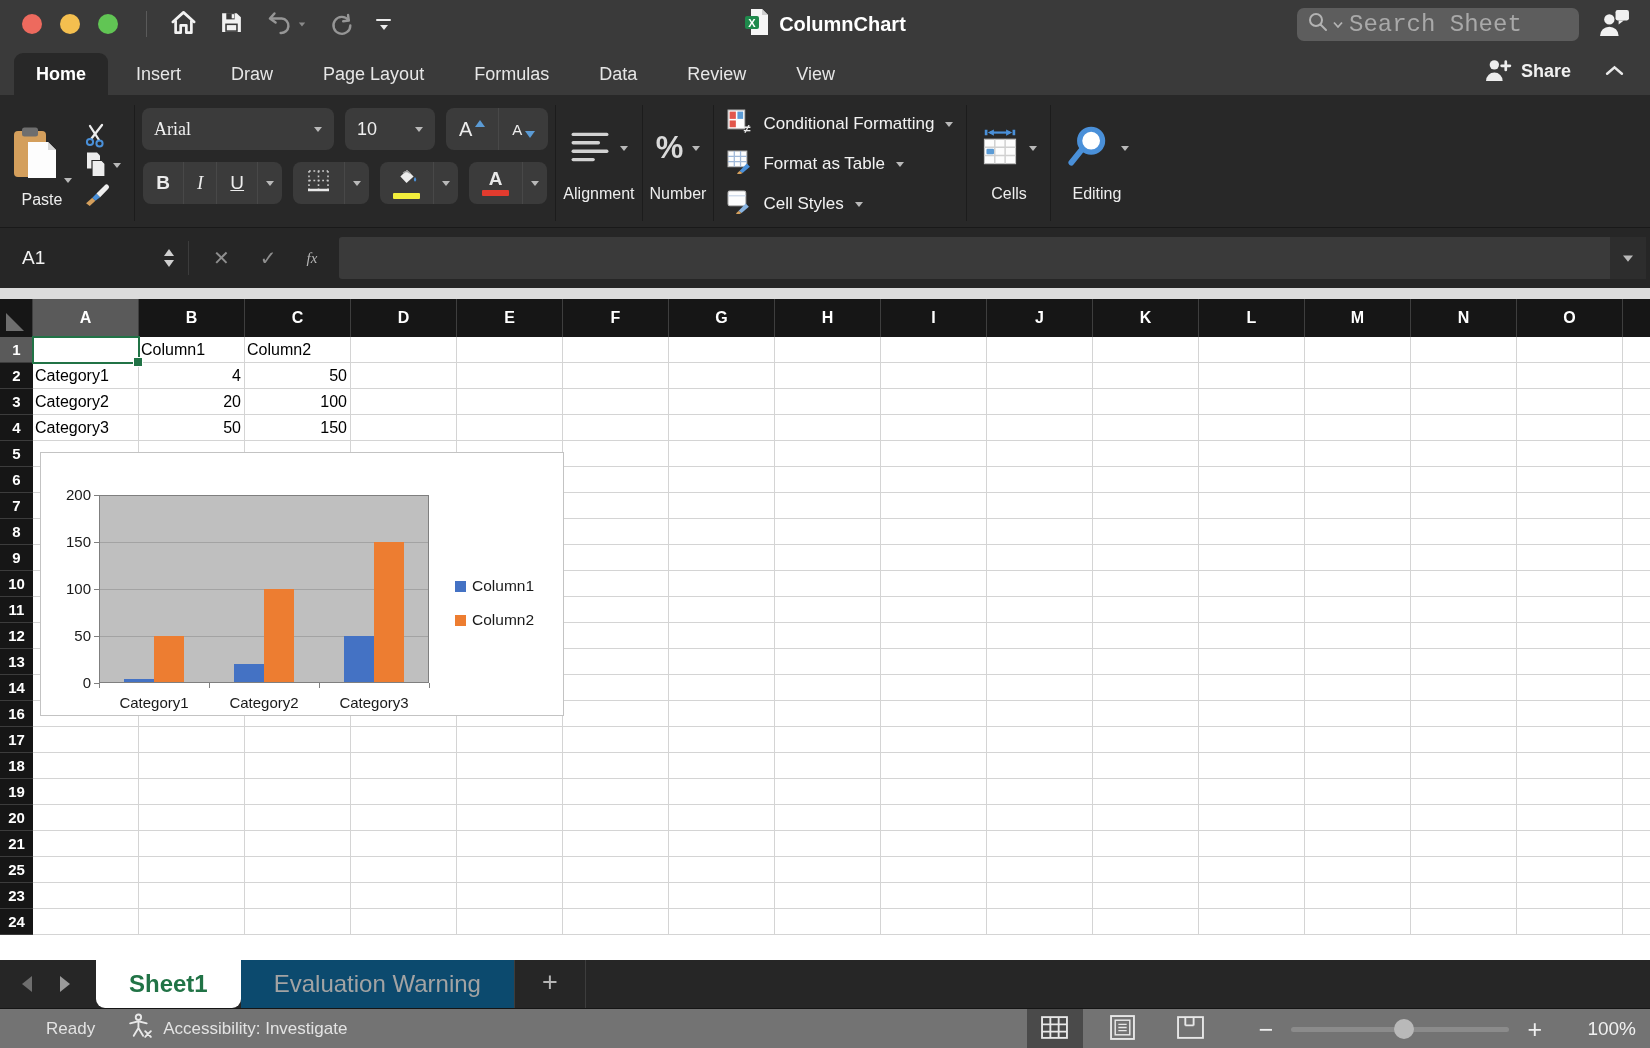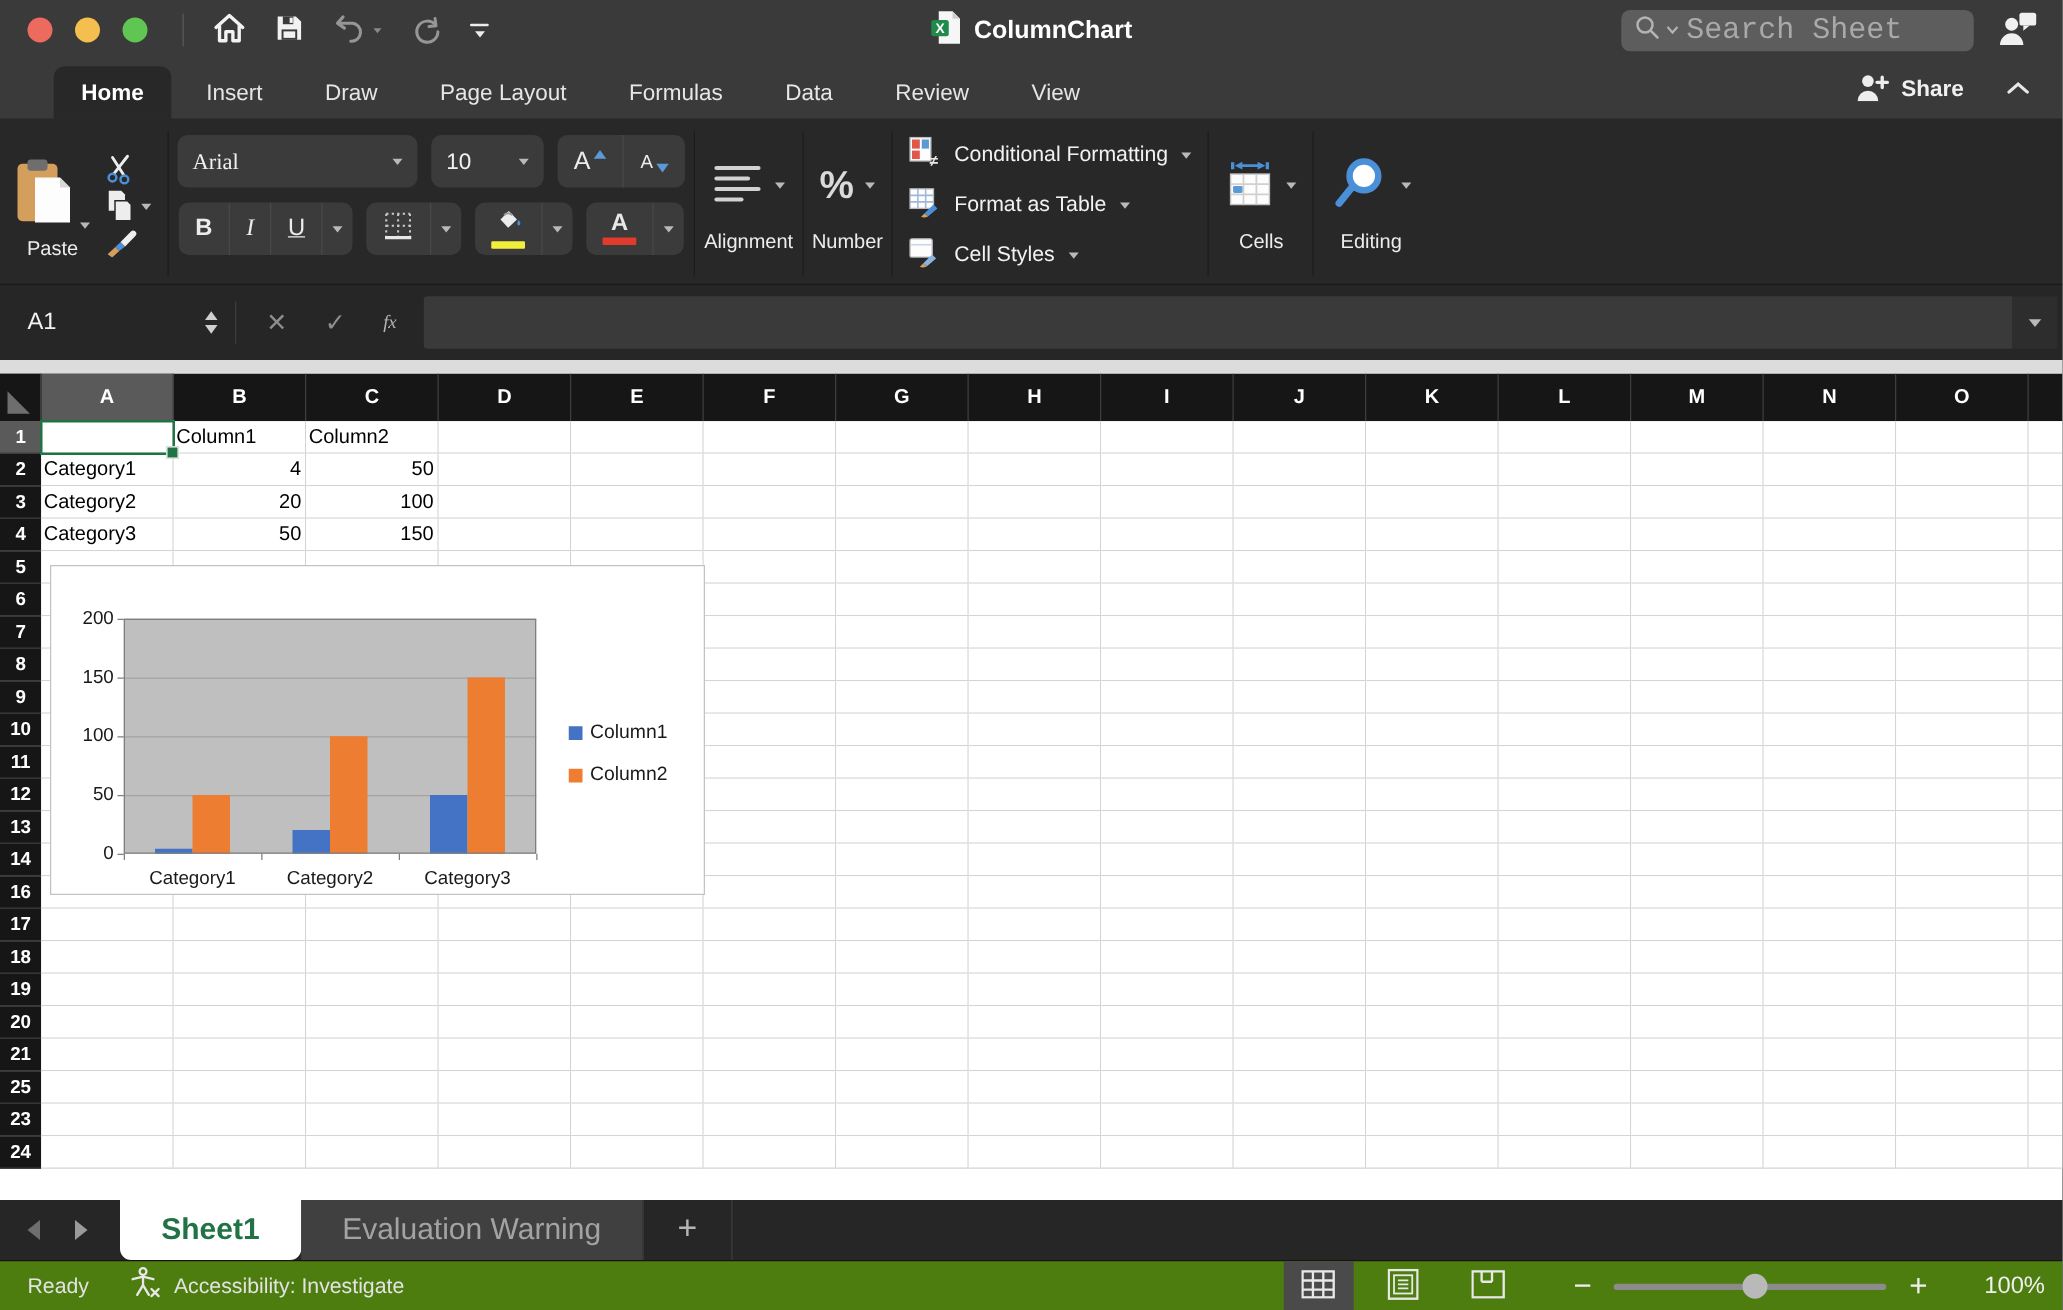--- a/index.html
+++ b/index.html
@@ -16,21 +16,21 @@
   .qa{display:flex;flex-direction:column;align-items:center;}
   .qa-line{width:15px;height:2.5px;background:#ececec;border-radius:2px;margin-bottom:3.5px;}
   .title-center{position:absolute;left:0;right:0;top:0;height:48px;margin:auto;width:max-content;display:flex;align-items:center;gap:9px;pointer-events:none;}
   .win-title{color:#fff;font-weight:bold;font-size:20px;}
   .searchbox{margin-left:auto;width:262px;height:33px;background:#5d5d5d;border-radius:7px;display:flex;align-items:center;padding:0 10px;gap:4px;}
   .searchbox input{background:transparent;border:0;outline:0;color:#ddd;font-size:24px;width:100%;font-family:Liberation Mono, monospace;}
   .searchbox input::placeholder{color:#a9a9a9;}
   .contacts{margin-left:20px;margin-right:4px;background:none;border:0;padding:0;}
 
   
-  .tabrow{height:47px;background:#3a3a3a;display:flex;align-items:flex-end;padding-left:43px;flex:none;gap:19px;}
+  .tabrow{height:47px;background:#3a3a3a;display:flex;align-items:flex-end;padding-left:14px;flex:none;gap:19px;}
   .tabs{display:flex;gap:6px;height:42px;}
   .rtab{padding:0 22px;color:#e6e6e6;font-size:18px;display:flex;align-items:center;border:0;background:none;border-radius:9px 9px 0 0;height:42px;}
   .rtab.active{background:#282828;color:#fff;font-weight:bold;}
   .share-area{margin-left:auto;display:flex;align-items:center;gap:28px;padding-right:26px;height:100%;}
   .share-btn{color:#f0f0f0;font-size:18px;font-weight:600;display:flex;gap:9px;align-items:center;background:none;border:0;}
   .collapse-btn{background:none;border:0;padding:0;}
 
   
   .ribbon{height:133px;background:#282828;display:flex;align-items:stretch;padding:4px 4px 0 10px;box-sizing:border-box;border-bottom:1px solid #191919;flex:none;}
   .rsep{width:1px;background:#1c1c1c;margin:6px 7px;}
@@ -123,26 +123,26 @@
   .legend-swatch{width:11px;height:11px;display:inline-block;flex:none;}
 
   
   .sheettabs{height:48px;background:#262626;display:flex;align-items:stretch;flex:none;}
   .tab-navs{display:flex;align-items:center;gap:28px;padding:0 26px 0 22px;}
   .tri-left{width:0;height:0;border-top:8px solid transparent;border-bottom:8px solid transparent;border-right:10px solid #6e6e6e;}
   .tri-right{width:0;height:0;border-top:8px solid transparent;border-bottom:8px solid transparent;border-left:10px solid #9a9a9a;}
   .stabs{display:flex;align-items:stretch;}
   .stab{display:flex;align-items:center;justify-content:center;font-size:24px;padding:0 33px;}
   .stab.active{background:#fff;font-weight:bold;border-radius:0 0 9px 9px;}
-  .stab.inactive{color:#a3a3a3;background:#404040;}
+  .stab.inactive{color:#a3a3a3;background:#0c4a6e;}
   .plus-wrap{display:flex;align-items:stretch;border-left:1px solid #3d3d3d;border-right:1px solid #3d3d3d;}
   .plus-btn{width:70px;background:none;border:0;color:#b5b5b5;font-size:27px;display:flex;align-items:center;justify-content:center;padding-bottom:4px;}
 
   
-  .statusbar{height:40px;background:#4d7c0f;display:flex;align-items:center;border-top:1px solid #151515;padding-left:22px;flex:none;}
+  .statusbar{height:40px;background:#737373;display:flex;align-items:center;border-top:1px solid #151515;padding-left:46px;flex:none;}
   .status-left{display:flex;align-items:center;color:#e3e3e3;font-size:17px;}
   .acc-group{display:flex;align-items:center;gap:9px;margin-left:32px;}
   .status-right{margin-left:auto;display:flex;align-items:center;height:100%;}
   .view-tile{width:56px;height:40px;display:flex;align-items:center;justify-content:center;background:none;border:0;}
   .view-tile.active{background:#4a4a4a;}
   .view-tile+.view-tile{margin-left:12px;}
   .zoom-minus,.zoom-plus{color:#efefef;font-size:25px;background:none;border:0;padding:0;line-height:1;}
   .zoom-minus{margin-left:40px;}
   .zoom-track{width:218px;height:5px;background:#8b8b8b;border-radius:3px;position:relative;margin:0 18px;}
   .zoom-thumb{position:absolute;left:47%;top:-8px;width:20px;height:20px;background:#b9b9b9;border-radius:50%;}

